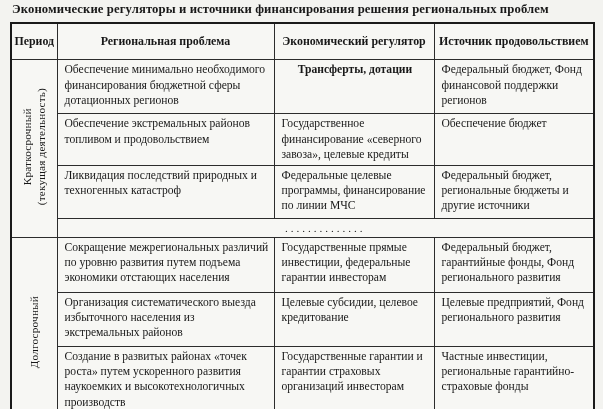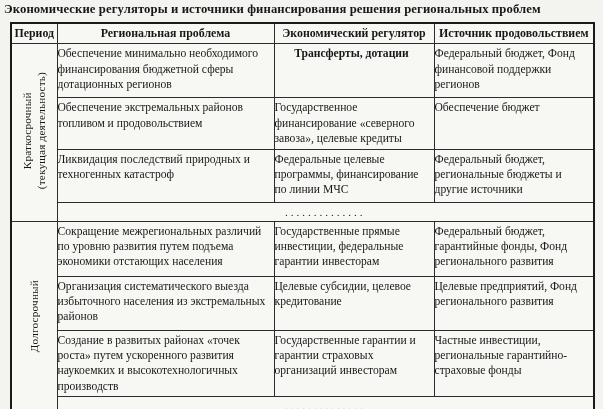--- a/index.html
+++ b/index.html
@@ -5,21 +5,21 @@
   html, body { margin:0; padding:0; }
   body {
     width:603px; height:409px;
     background:#f3f3f0;
     font-family:"Liberation Serif", serif;
     color:#181818;
     position:relative;
     overflow:hidden;
   }
   .title {
-    position:absolute; top:2px; left:4px; width:535px;
+    position:absolute; top:2px; left:12px; width:535px;
     text-align:center;
     font-weight:bold;
     font-size:12.7px;
     letter-spacing:0.1px;
     white-space:nowrap;
   }
   table.main {
     position:absolute; top:22px; left:10px;
     width:583px;
     border-collapse:collapse;
@@ -27,29 +27,29 @@
     background:#f7f7f4;
     border:2px solid #1a1a1a;
     border-bottom-width:3px;
   }
   th, td {
     border:1px solid #2c2c2c;
     font-size:11.6px;
     line-height:15.4px;
     vertical-align:top;
     text-align:left;
-    padding:2px 5px 2px 0;
+    padding:2px 5px 2px 7px;
     overflow:hidden;
   }
   th {
     text-align:center;
     vertical-align:middle;
     font-weight:bold;
     font-size:11.9px;
-    padding:2px 2px;
+    padding:10px 2px;
   }
   td.period-cell {
     vertical-align:middle;
     text-align:center;
     padding:0;
     overflow:visible;
   }
   .vert {
     display:inline-block;
     writing-mode:vertical-rl;

